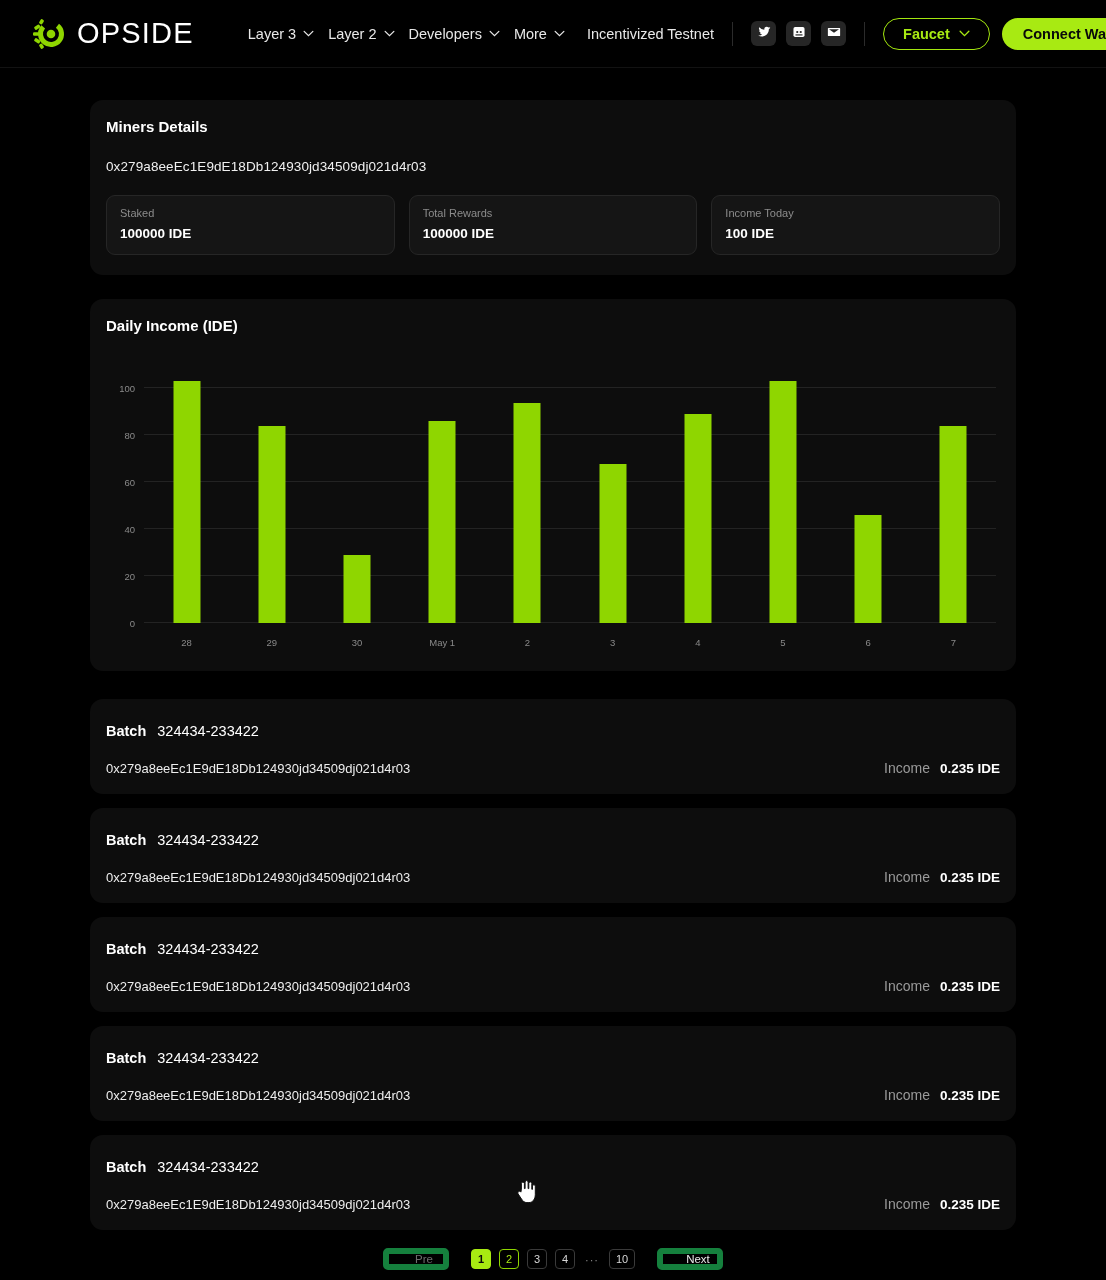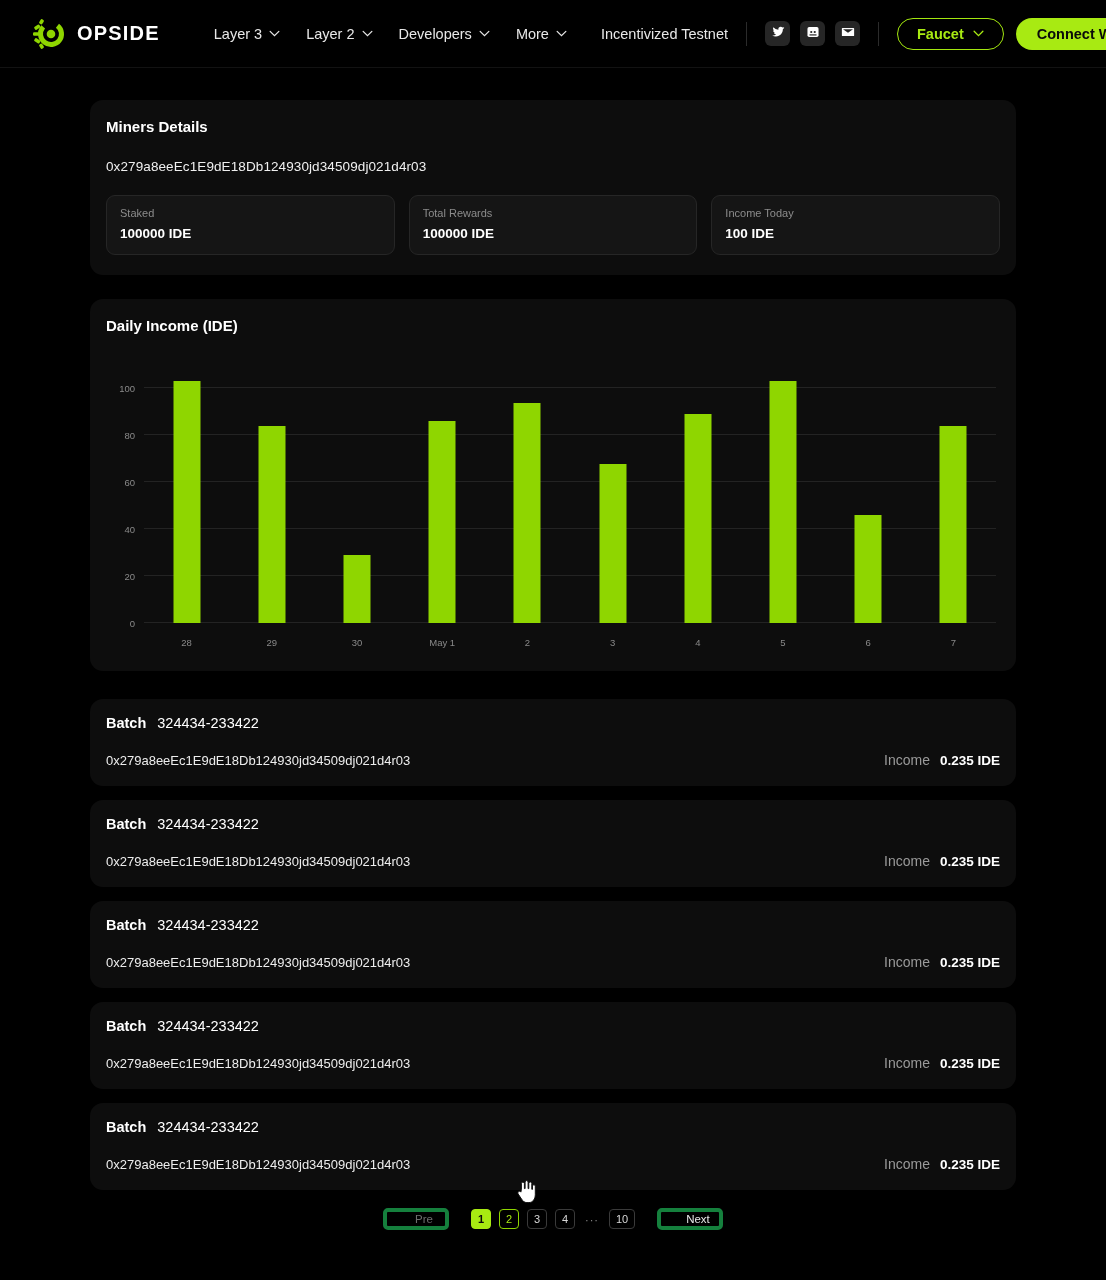--- a/index.html
+++ b/index.html
@@ -14,25 +14,25 @@
   .header{
     height:68px; width:100%;
     display:flex; align-items:center;
     padding:0 24px 0 22px;
     background:#000;
     border-bottom:1px solid #121212;
   }
   .logo-wrap{ display:flex; align-items:center; gap:11px; }
   .logo-mark{ width:44px; height:34px; display:block; }
   .logo-text{
-    font-size:20px; font-weight:700; letter-spacing:1.2px;
+    font-size:29px; font-weight:400; letter-spacing:1.2px;
     color:#fff;
   }
 
-  .nav{ display:flex; align-items:center; gap:26px; margin-left:54px; }
+  .nav{ display:flex; align-items:center; gap:14px; margin-left:54px; }
   .nav-item{
     display:flex; align-items:center; gap:7px;
     font-size:14.5px; color:#e8e8e8; cursor:pointer; white-space:nowrap;
   }
   .chev{ width:11px; height:7px; display:block; flex:none; }
 
   .hdr-right{ margin-left:auto; display:flex; align-items:center; gap:0; }
   .divider{ width:1px; height:24px; background:#2b2b2b; margin:0 18px; }
   .socials{ display:flex; gap:10px; }
   .soc{
@@ -99,21 +99,21 @@
   .xtick{
     position:absolute; top:calc(100% + 14px); transform:translateX(-50%);
     font-size:9.5px; color:#8a8a8a; white-space:nowrap;
   }
 
   
   .batch{
     padding:16px 16px 18px 16px; margin-bottom:14px;
   }
   .batch-top{ display:flex; align-items:baseline; gap:11px; }
-  .batch-lbl{ font-size:14.5px; font-weight:700; color:#fff; }
+  .batch-lbl{ font-size:14.5px; font-weight:700; color:#fff;margin-top:8px; }
   .batch-id{ font-size:14.5px; color:#fff; }
   .batch-bot{
     display:flex; align-items:baseline; margin-top:21px;
   }
   .batch-addr{ font-size:13px; color:#ededed; }
   .batch-income{ margin-left:auto; display:flex; align-items:baseline; gap:10px; }
   .income-lbl{ font-size:14px; color:#9a9a9a; }
   .income-val{ font-size:13.5px; font-weight:700; color:#ffffff; }
 
   
@@ -129,21 +129,21 @@
     font-family:"Liberation Sans", sans-serif;
   }
   .pg.active{ background:#a8ea12; border-color:#a8ea12; color:#0a0a0a; font-weight:700; }
   .pg.hover{ border-color:#8fd600; color:#a8ea12; }
   .pg.wide{ min-width:26px; }
   .pg-ellipsis{
     font-size:11px; color:#8a8a8a; padding:0 2px; letter-spacing:1px;
     display:flex; align-items:flex-end; height:20px; padding-bottom:3px;
   }
   .pg-nav{
-    width:66px; height:22px; border:4px solid #15803d; border-radius:5px;
+    width:66px; height:22px; border:6px solid #15803d; border-radius:5px;
     display:flex; align-items:center; justify-content:center;
     font-size:11.5px; cursor:pointer; background:transparent;
     font-family:"Liberation Sans", sans-serif;
     padding-left:16px;
   }
   .pg-nav.pre{ color:#6e6e6e; margin-right:14px; }
   .pg-nav.next{ color:#e8e8e8; margin-left:14px; }
 
   .cursor{
     position:absolute; left:516px; top:1180px;

